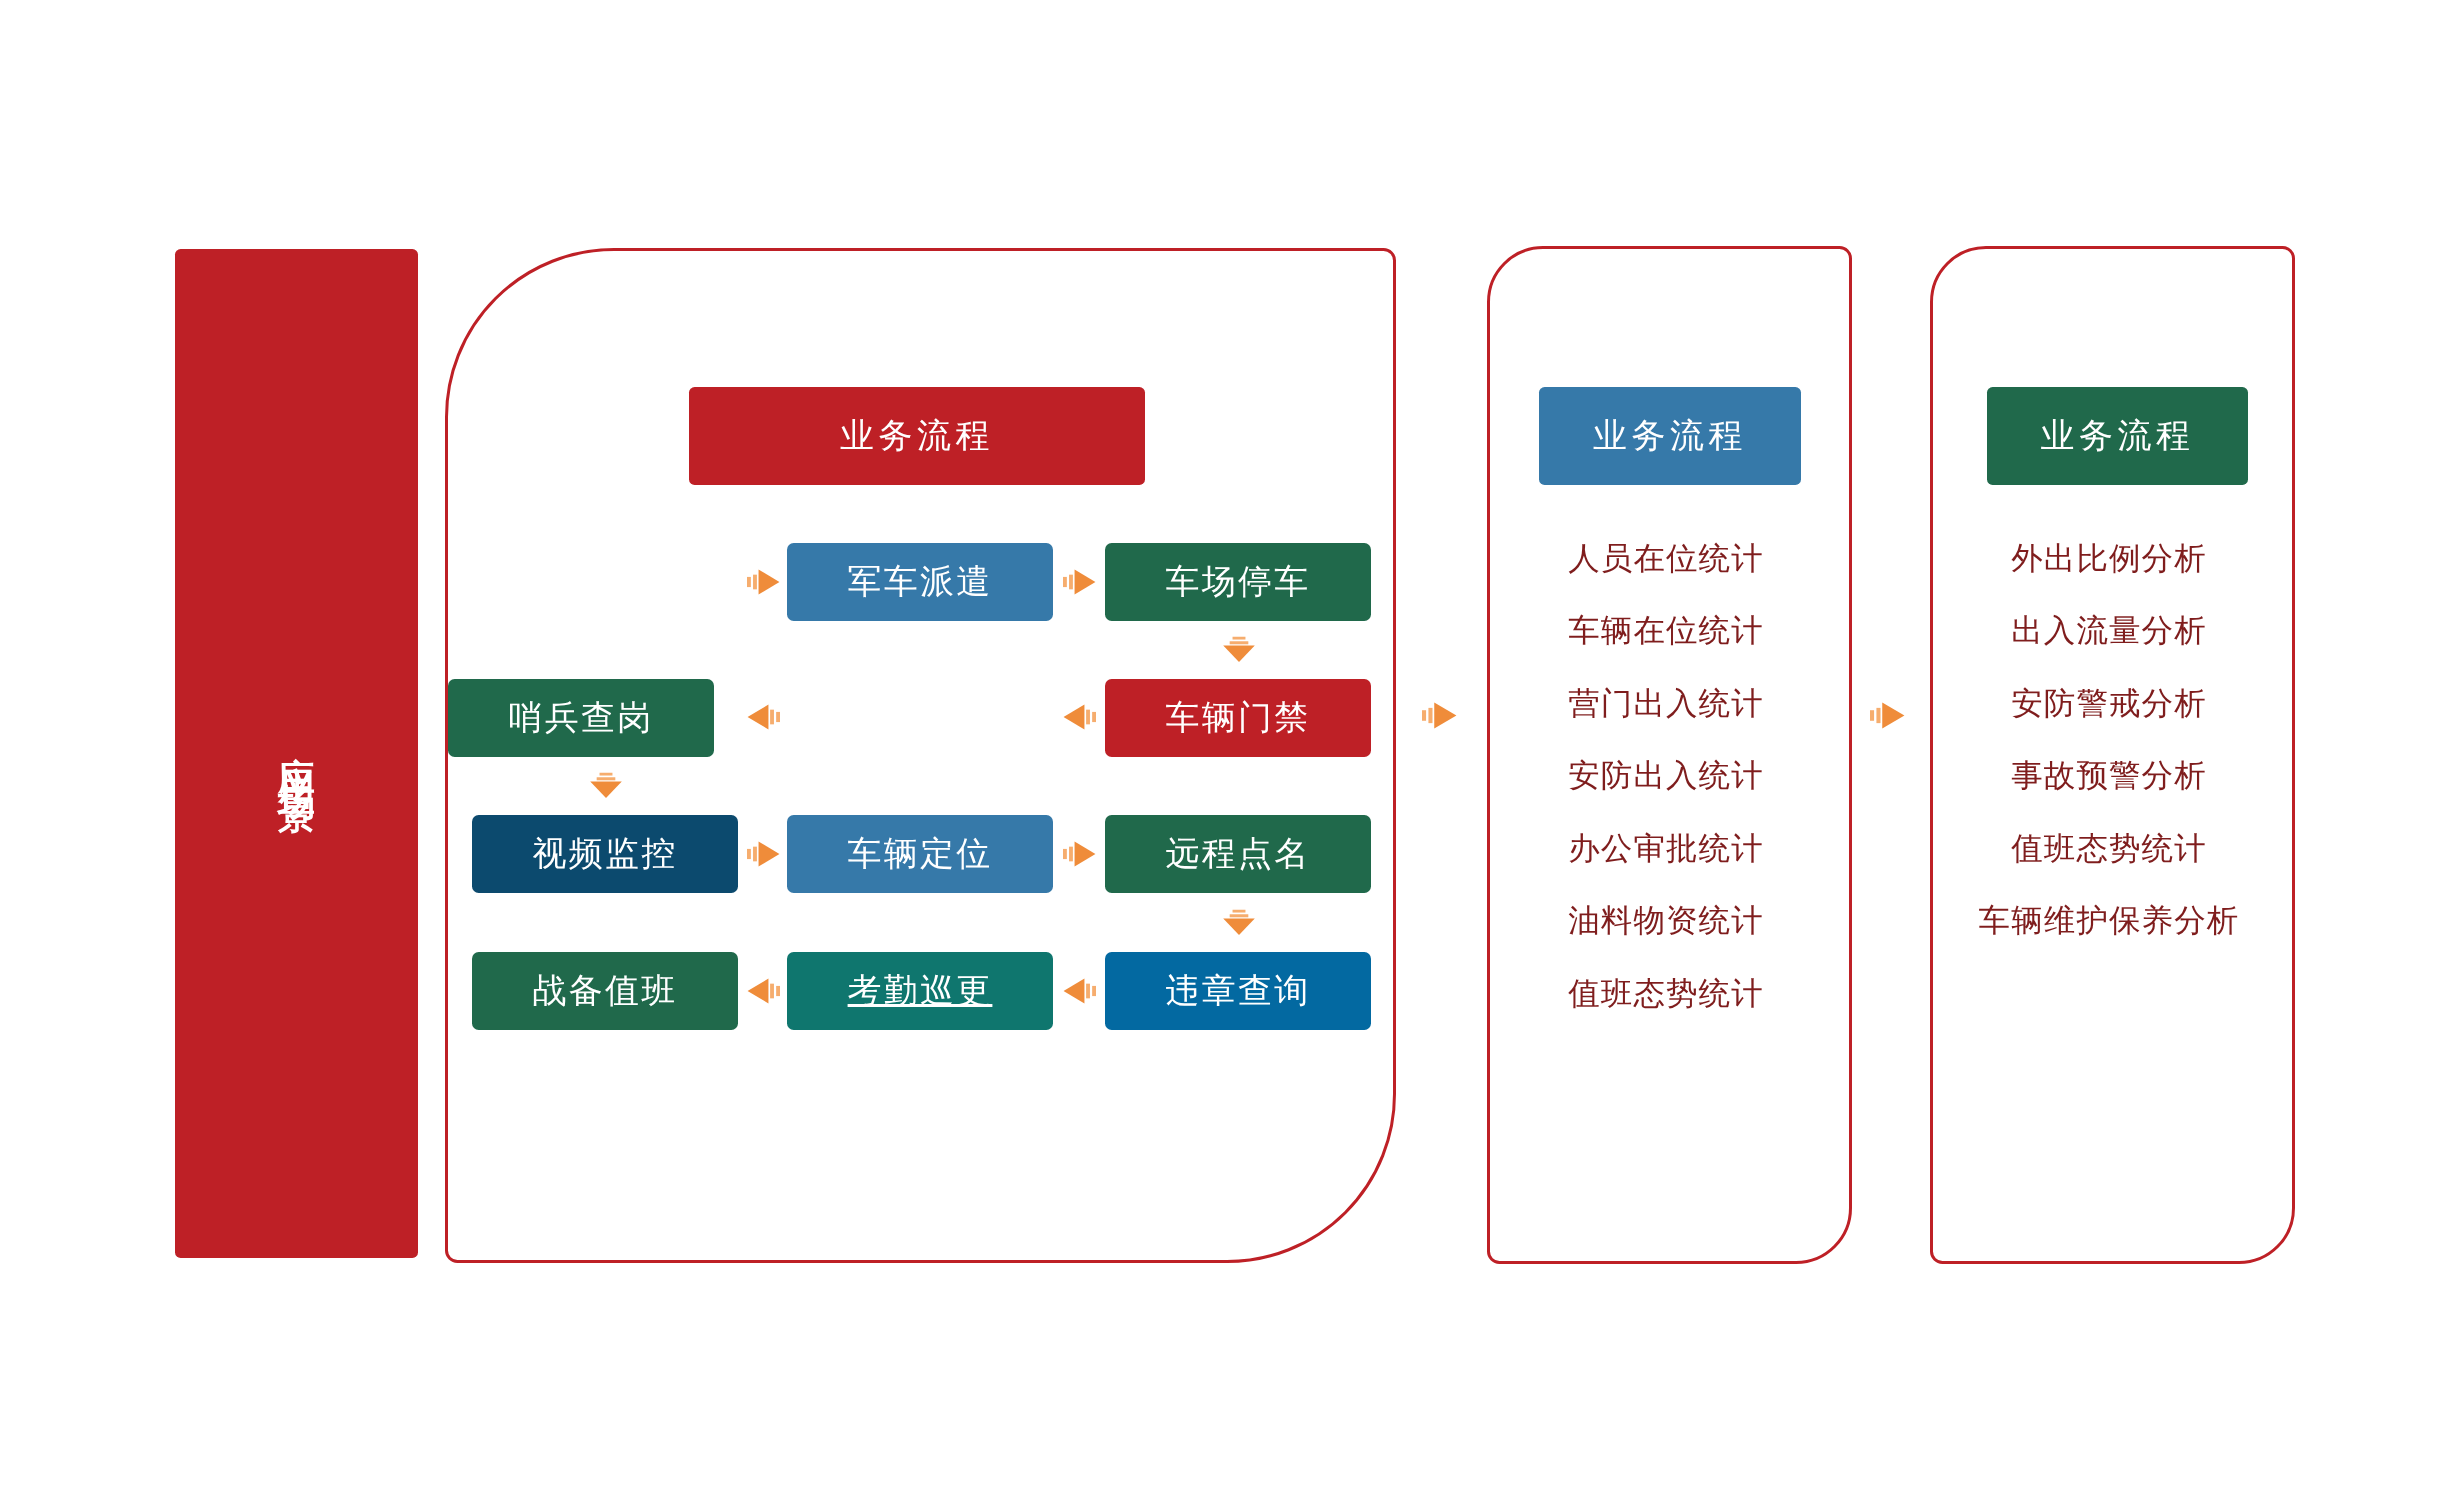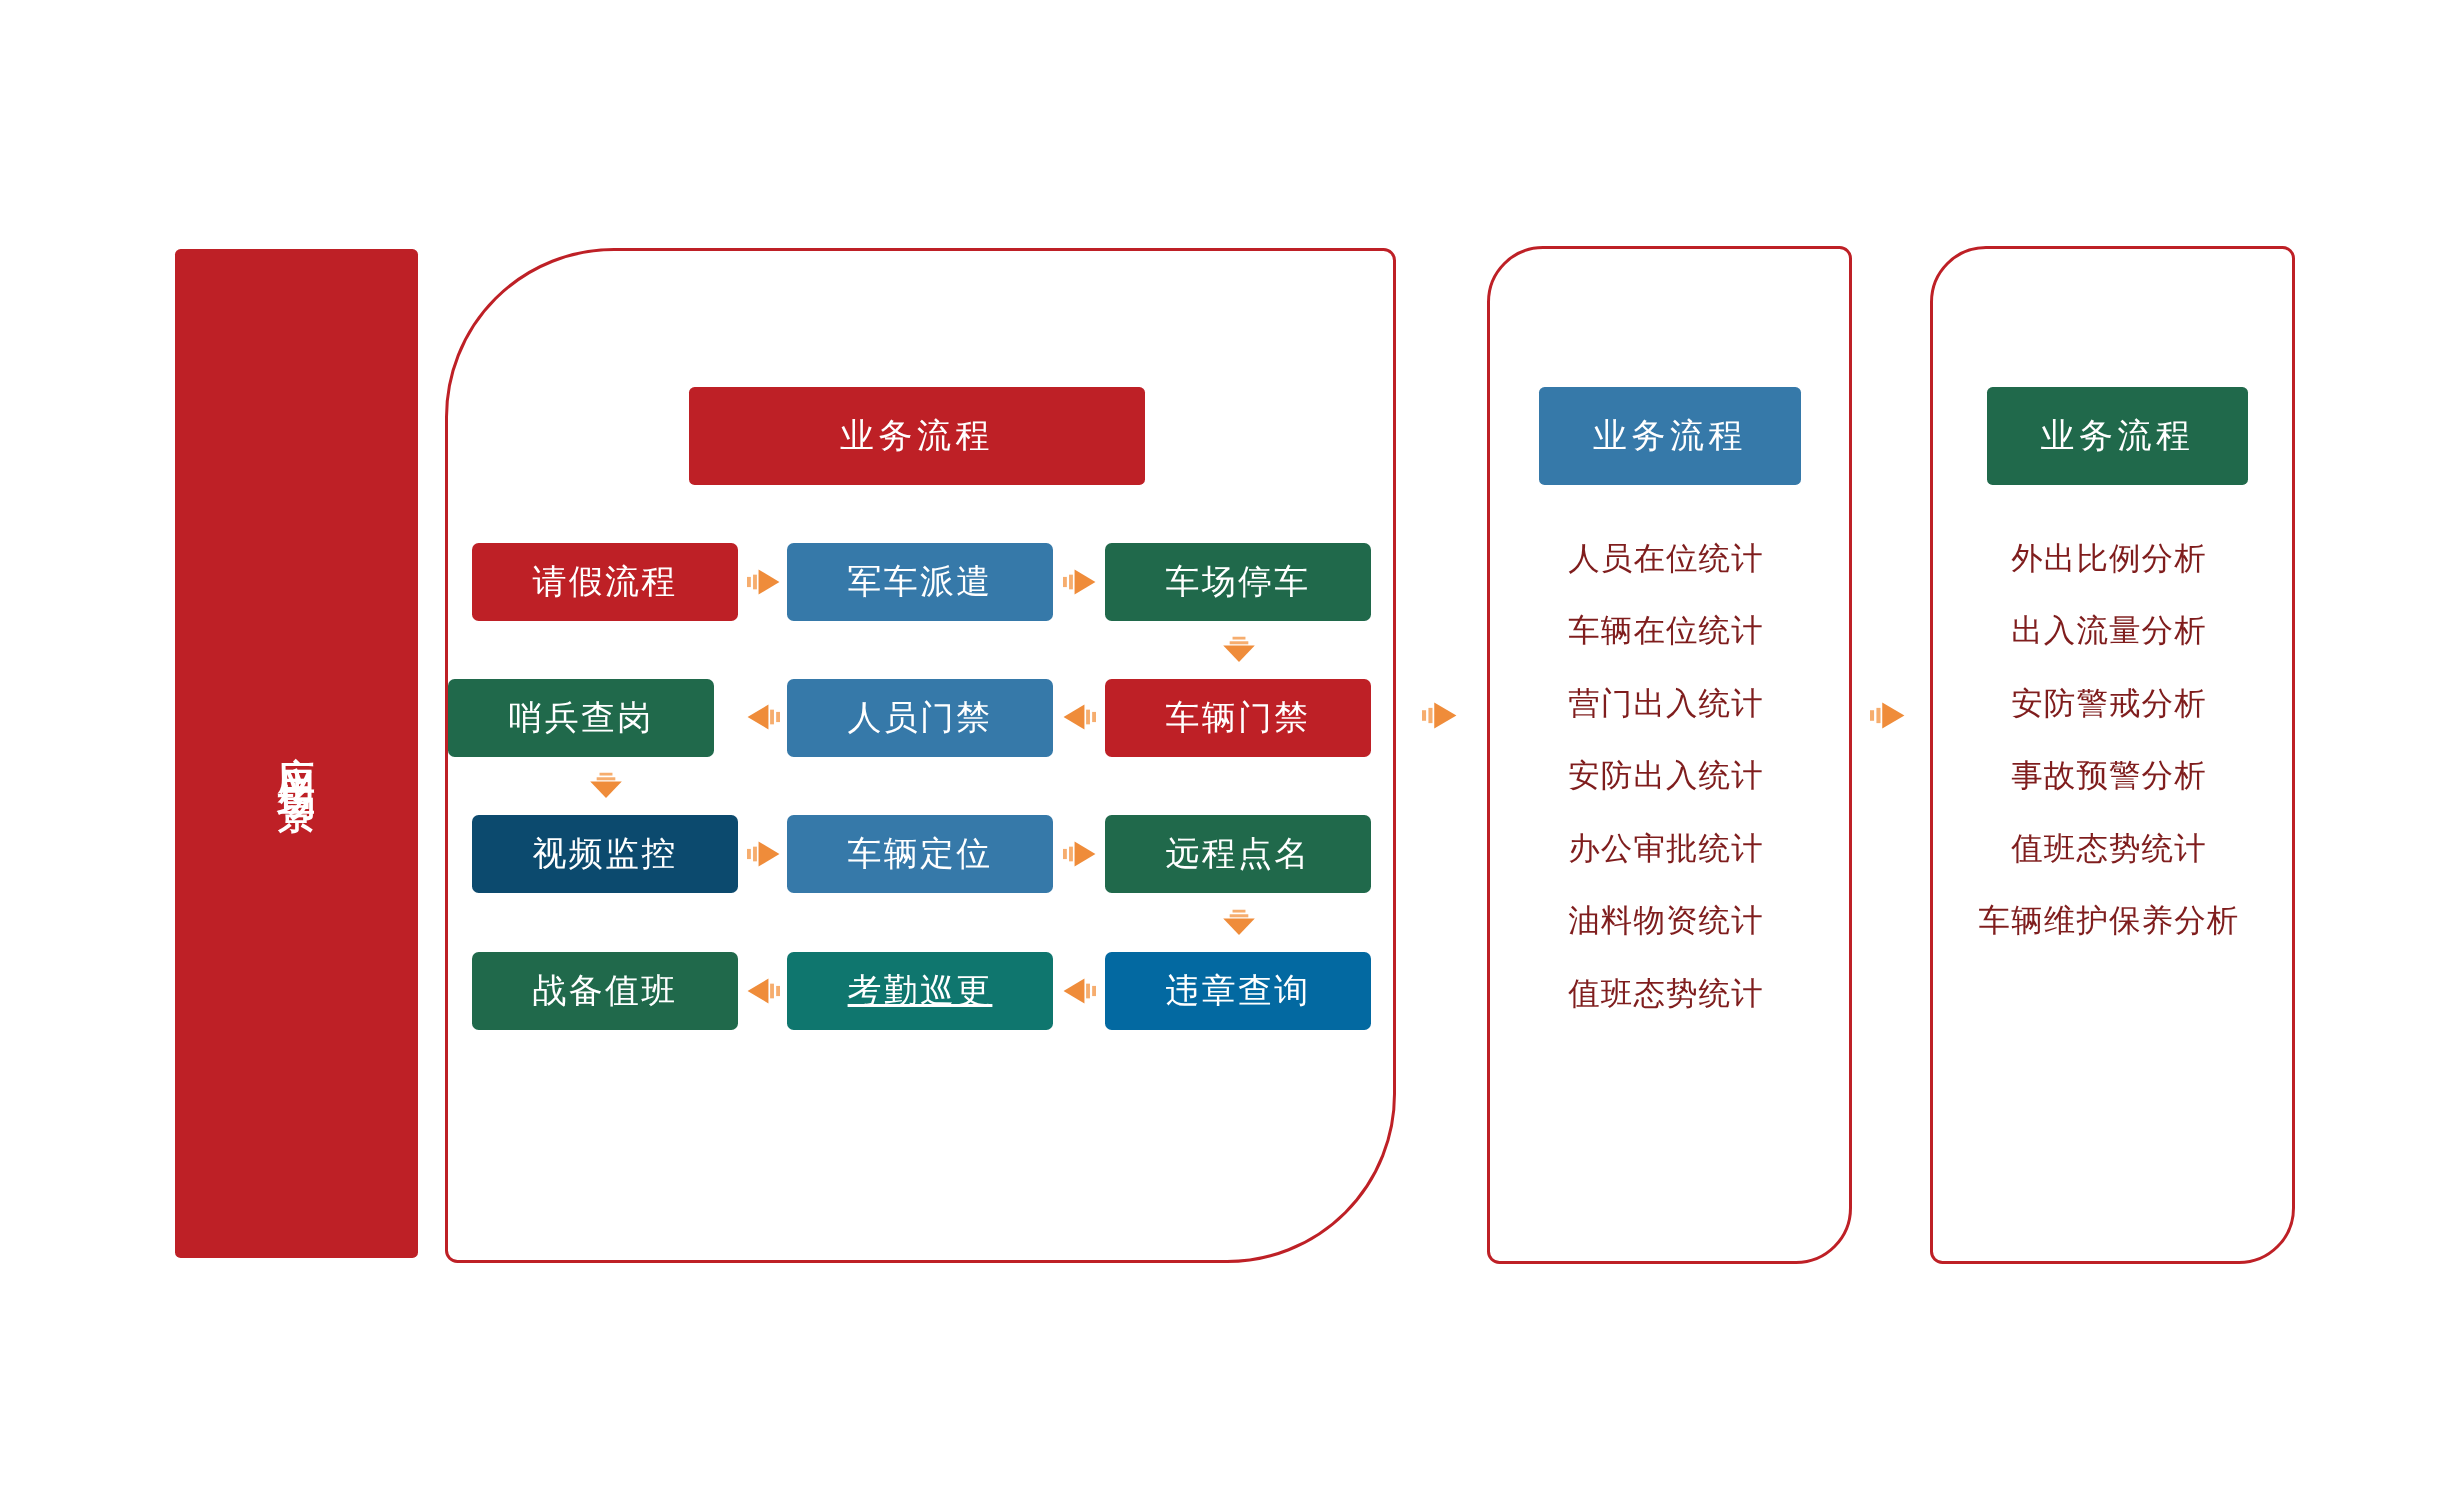--- a/index.html
+++ b/index.html
@@ -58,39 +58,37 @@
     <span>业务流程</span>
   </div>
   <div class="hdr stats-hdr" style="background: rgb(54, 121, 169);">
     <span>业务流程</span>
   </div>
   <div class="hdr analysis-hdr" style="background: rgb(32, 105, 75);">
     <span>业务流程</span>
   </div>
 
   <div class="mount">
-      <div class="fbox" style="left: 472px; top: 543px; background: rgb(190, 32, 38);">请假流程</div>
       <div class="fbox" style="left: 787px; top: 543px; background: rgb(54, 121, 169);">军车派遣</div>
       <div class="fbox" style="left: 1105px; top: 543px; background: rgb(32, 105, 75);">车场停车</div>
       <div class="arrow right" style="left: 747px; top: 569px; width: 33px; height: 26px;">
         <svg viewBox="0 0 60 46" preserveAspectRatio="none">
           <rect x="0" y="14" width="7" height="18" fill="#F6AD6E"></rect>
           <rect x="11" y="10" width="7" height="26" fill="#F6AD6E"></rect>
           <polygon points="21,1 21,45 59,23" fill="#EF8C3A"></polygon>
         </svg>
       </div>
       <div class="arrow right" style="left: 1063px; top: 569px; width: 33px; height: 26px;">
         <svg viewBox="0 0 60 46" preserveAspectRatio="none">
           <rect x="0" y="14" width="7" height="18" fill="#F6AD6E"></rect>
           <rect x="11" y="10" width="7" height="26" fill="#F6AD6E"></rect>
           <polygon points="21,1 21,45 59,23" fill="#EF8C3A"></polygon>
         </svg>
       </div>
       <div class="fbox" style="left: 448px; top: 679px; background: rgb(32, 105, 75);">哨兵查岗</div>
-      <div class="fbox" style="left: 787px; top: 679px; background: rgb(54, 121, 169);">人员门禁</div>
       <div class="fbox" style="left: 1105px; top: 679px; background: rgb(190, 32, 38);">车辆门禁</div>
       <div class="arrow left" style="left: 747px; top: 704px; width: 33px; height: 26px;">
         <svg viewBox="0 0 60 46" preserveAspectRatio="none">
           <rect x="0" y="14" width="7" height="18" fill="#F6AD6E"></rect>
           <rect x="11" y="10" width="7" height="26" fill="#F6AD6E"></rect>
           <polygon points="21,1 21,45 59,23" fill="#EF8C3A"></polygon>
         </svg>
       </div>
       <div class="arrow left" style="left: 1063px; top: 704px; width: 33px; height: 26px;">
         <svg viewBox="0 0 60 46" preserveAspectRatio="none">

